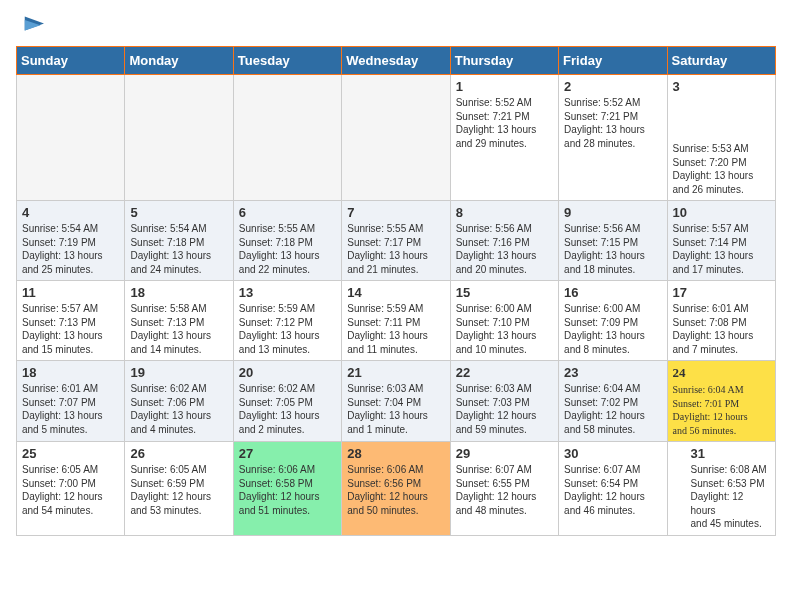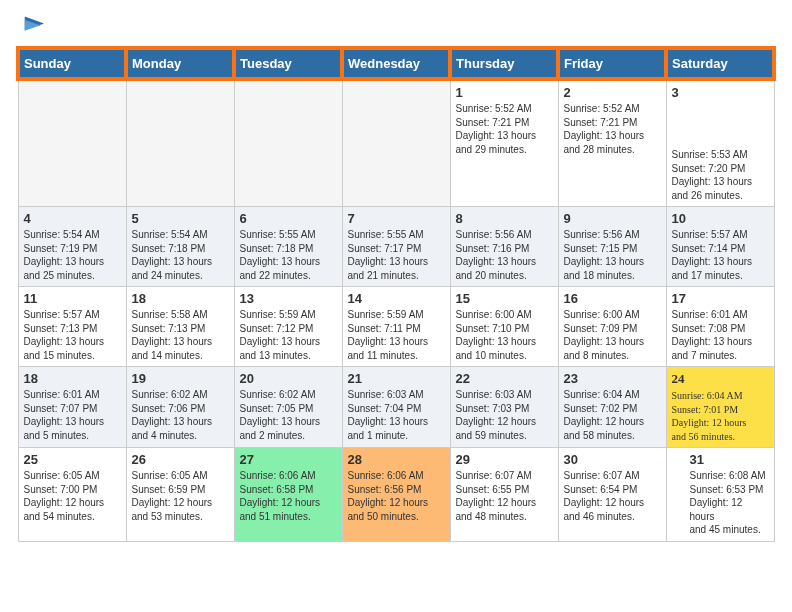--- a/index.html
+++ b/index.html
@@ -51,21 +51,21 @@
       width: 100%;
       border-collapse: collapse;
     }
     .calendar th {
       background: #2e6da4;
       color: #fff;
       font-size: 13px;
       font-weight: bold;
       padding: 6px 4px;
       text-align: left;
-      border: 4px solid #f97316;
+      border: 1px solid #f97316;
     }
     .calendar td {
       border: 1px solid #ccc;
       vertical-align: top;
       padding: 4px 5px;
       font-size: 10.5px;
       color: #333;
       background: #fff;
       width: calc(100% / 7);
       height: 80px;

